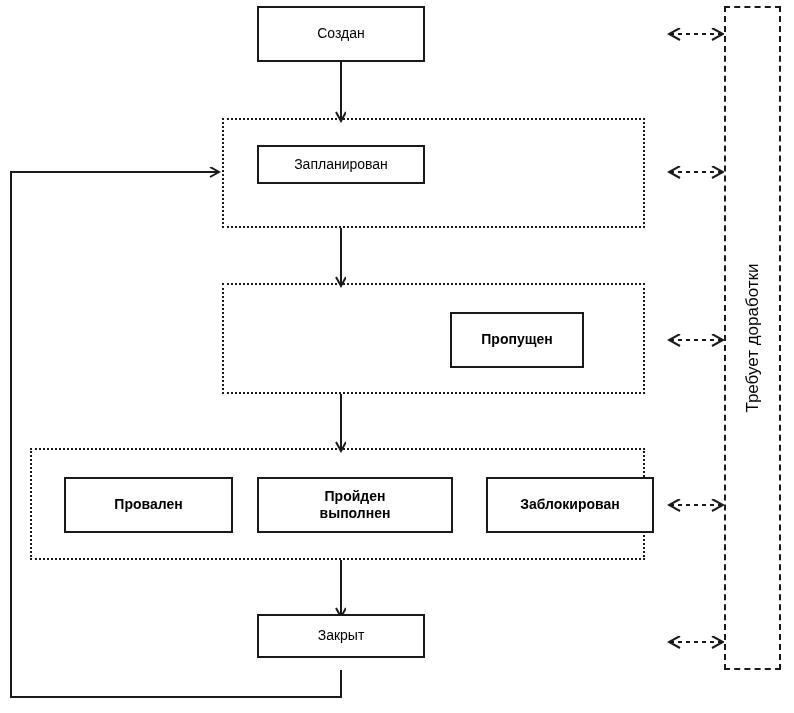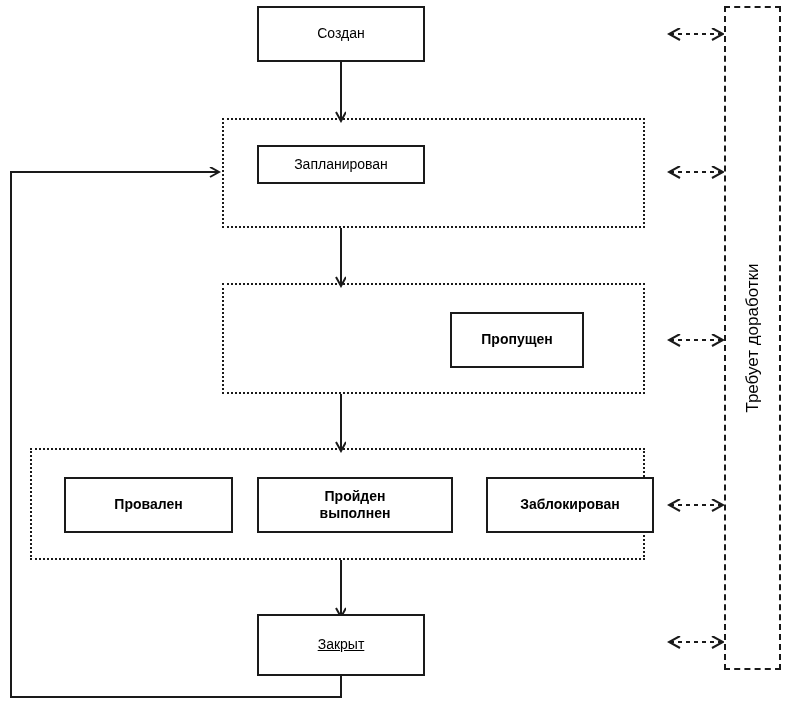--- a/index.html
+++ b/index.html
@@ -122,21 +122,21 @@
   <div class="node bold" style="left:257px; top:477px; width:196px; height:56px;">
     <span>
       <span>Пройден</span><br>
       <span>выполнен</span>
     </span>
   </div>
   <div class="node bold" style="left:450px; top:477px; width:168px; height:56px;margin-left:36px;">
     <span>Заблокирован</span>
   </div>
 
-  <div class="node" style="left:257px; top:614px; width:168px; height:62px;text-decoration:underline;">
+  <div class="node" style="left:257px; top:614px; width:168px; height:44px;">
     <span>Закрыт</span>
   </div>
 
   <div class="rework-box" style="left:724px; top:6px; width:57px; height:664px;">
     <span class="rework-label">Требует доработки</span>
   </div>
 
 </div>
 
 </body></html>

